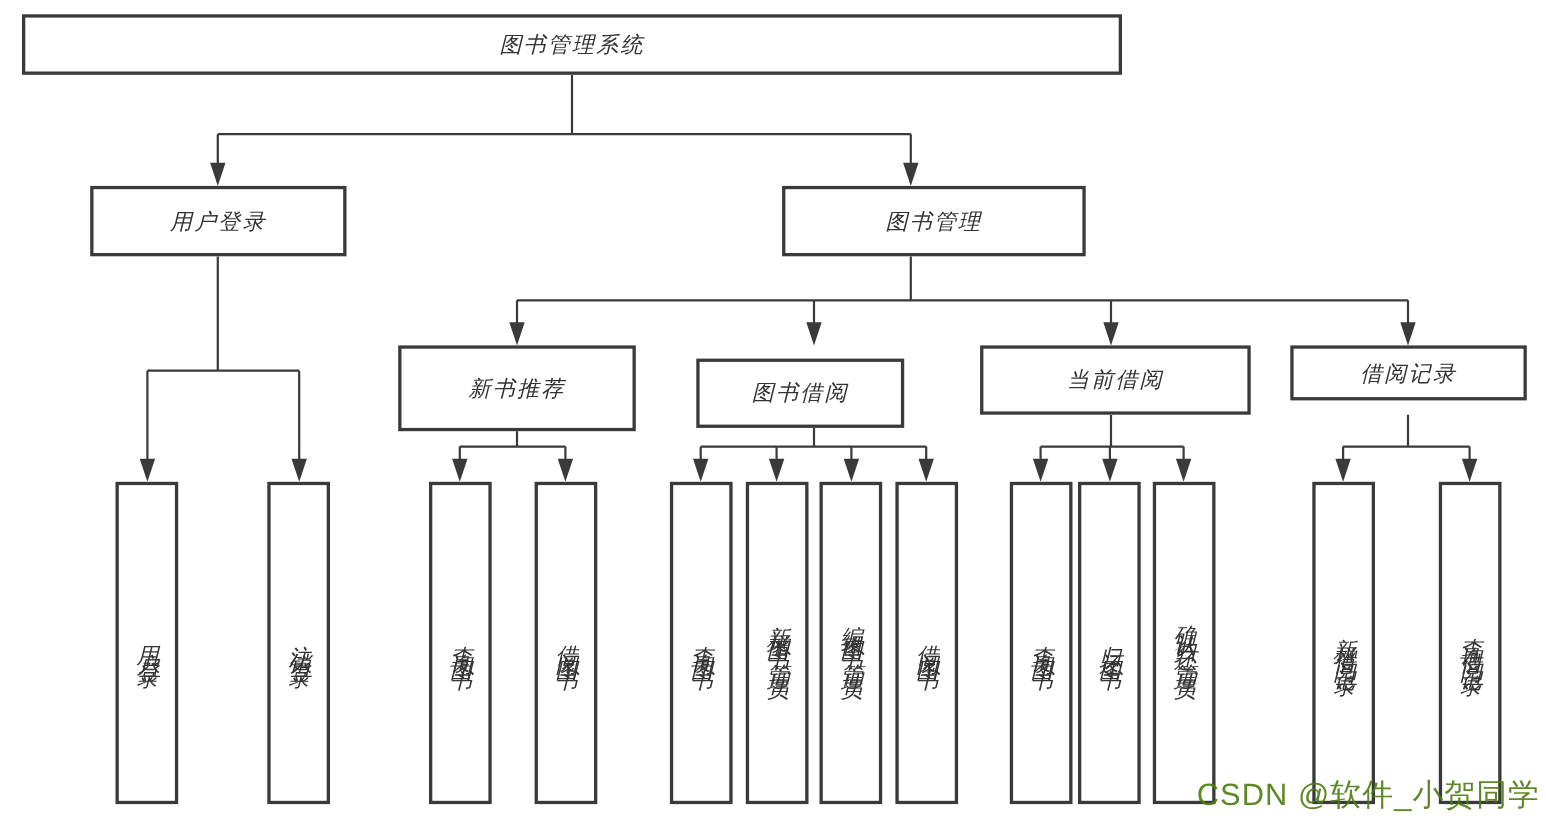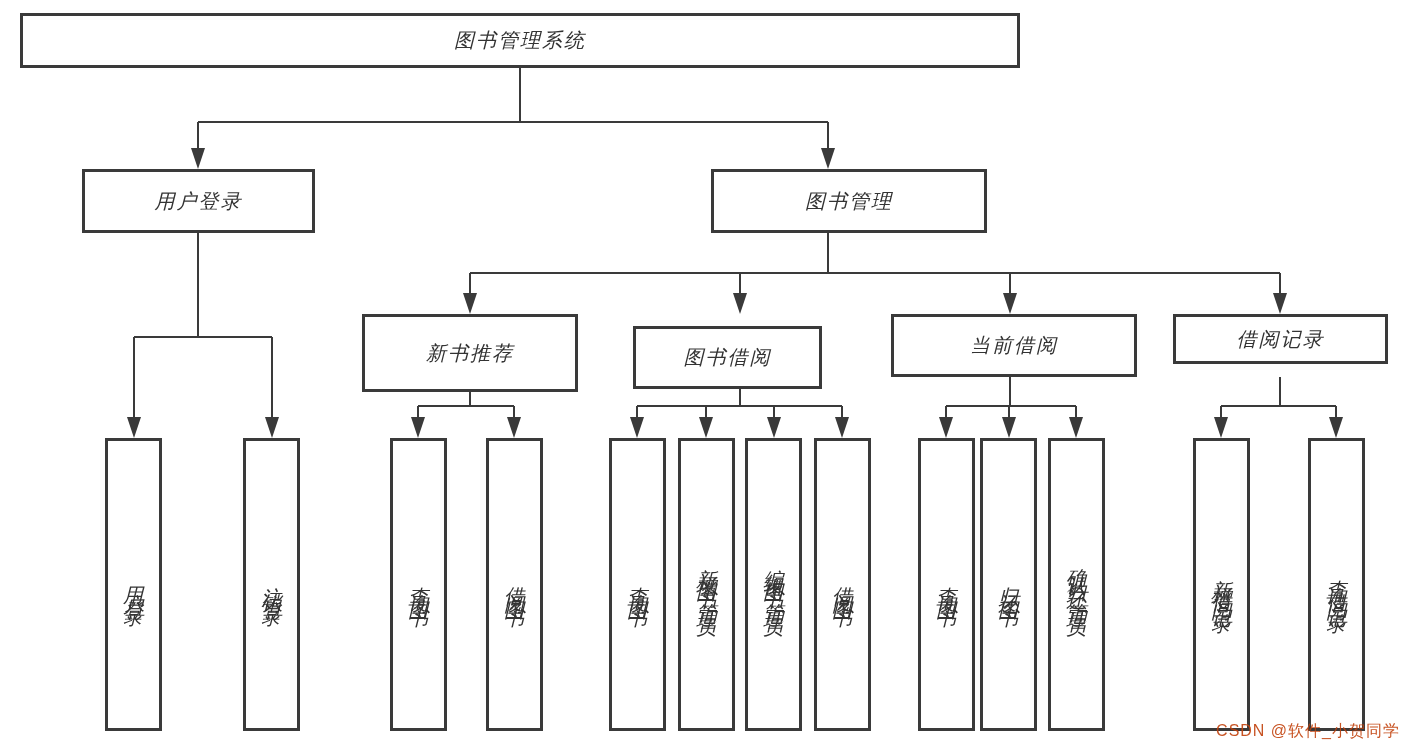--- a/index.html
+++ b/index.html
@@ -28,22 +28,22 @@
     writing-mode:vertical-rl;
     text-orientation:mixed;
     font-size:20px;
     letter-spacing:7px;
     line-height:1.1;
     color:#333;
   }
   #watermark{
     position:absolute;
     right:5px;bottom:5px;
-    font-size:16px;
-    color:#c2410c;
+    font-size:28px;
+    color:#4d7c0f;
     letter-spacing:1px;
     z-index:5;
     opacity:.9;
   }
 </style>
 </head>
 <body>
 
 <div id="canvas">
 

